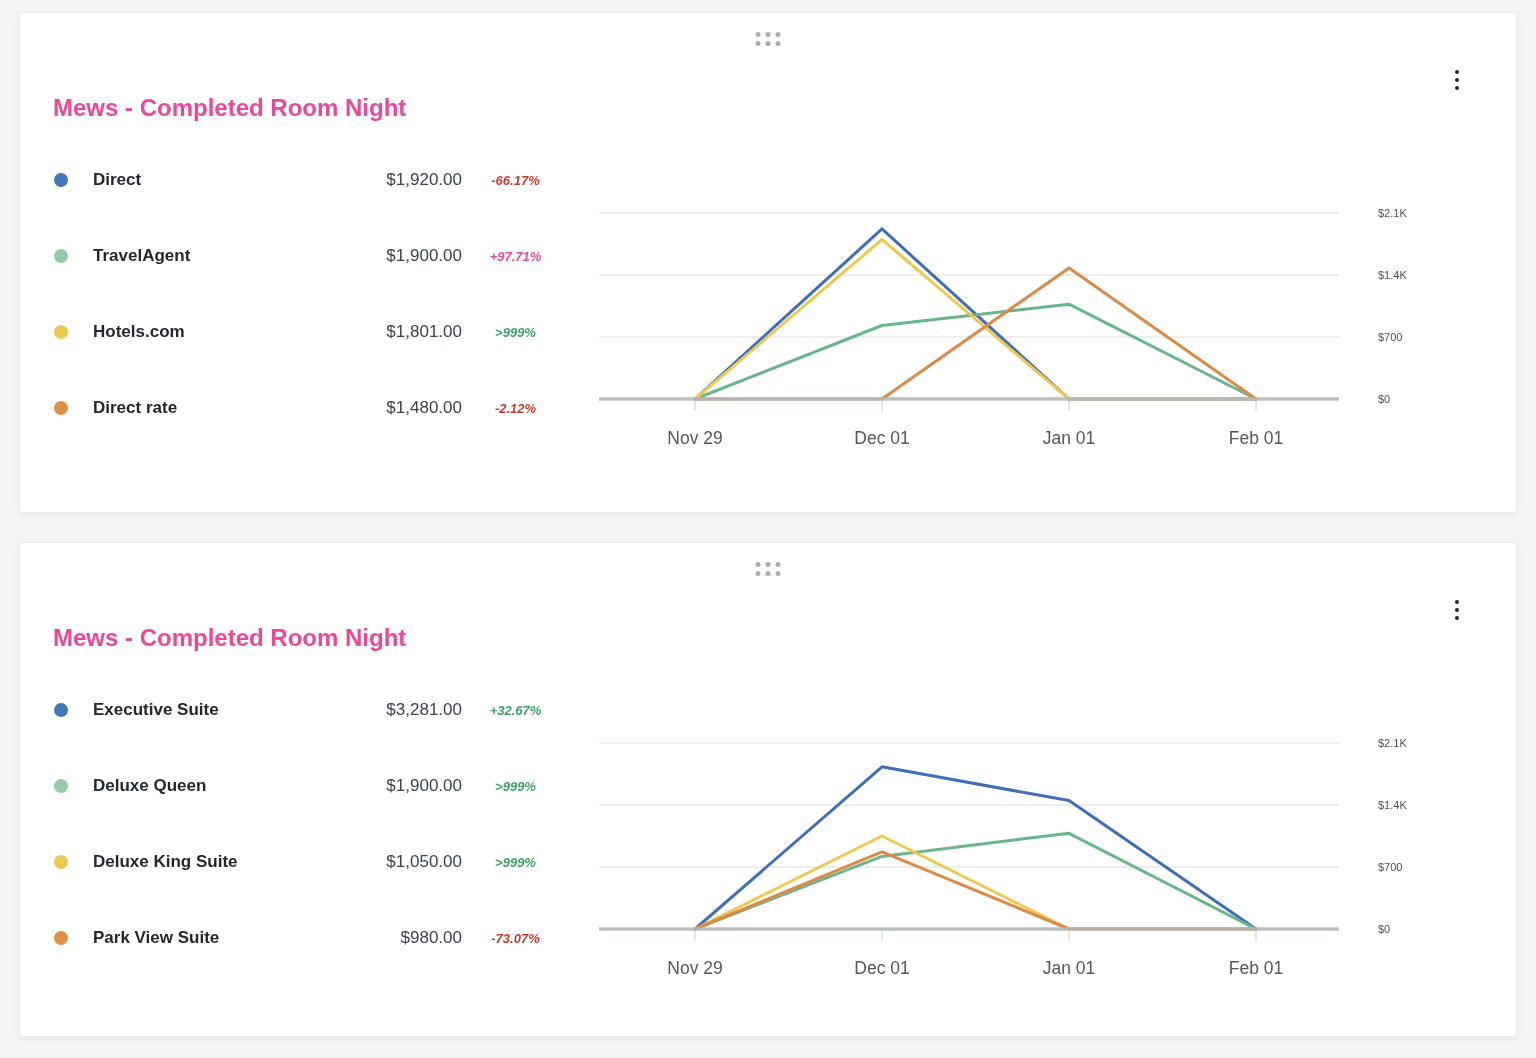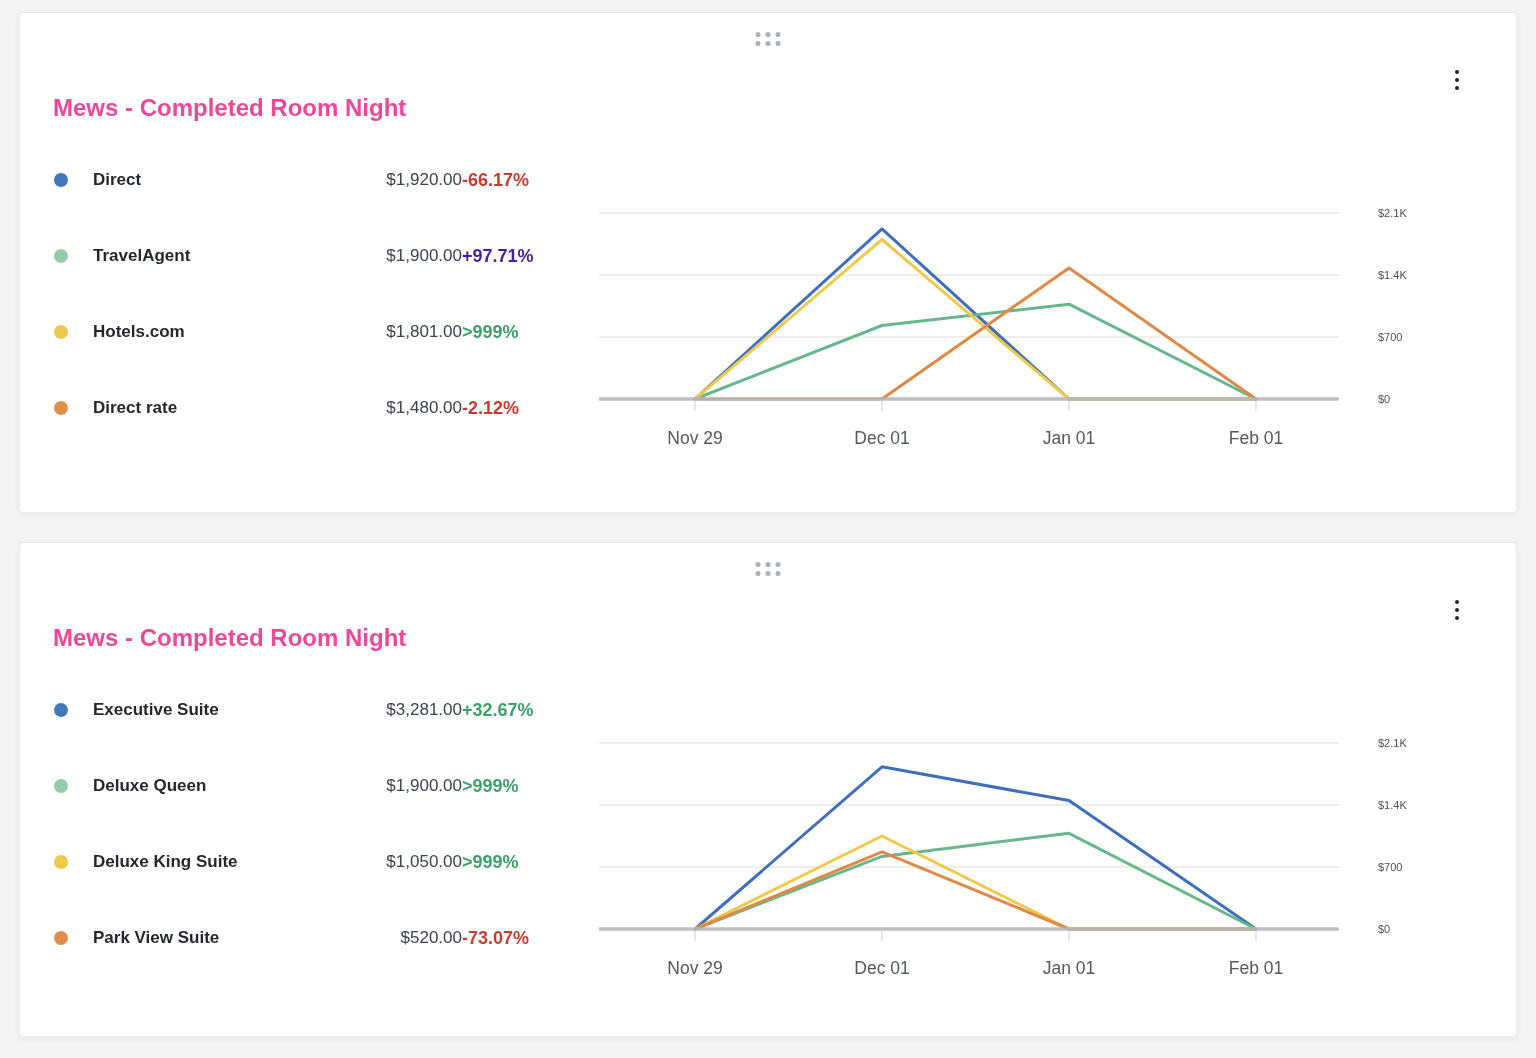--- a/index.html
+++ b/index.html
@@ -38,21 +38,21 @@
   .card-title {
     position:absolute; left:33px; top:61px;
     font-size:24px; line-height:28px; font-weight:700; color:#ec4899;
   }
 
   .legend { position:absolute; left:34px; top:155px; width:515px; }
   .lrow { display:flex; align-items:center; height:24px; margin-bottom:52px; }
   .dot { width:14px; height:14px; border-radius:50%; margin-right:25px; flex:0 0 auto; }
   .llabel { font-size:17px; font-weight:700; color:#24282e; }
   .lvalue { margin-left:auto; font-size:17px; color:#3c4250; text-align:right; }
-  .lchange { width:107px; text-align:left; font-size:18px; font-weight:700; }
+  .lchange { width:107px; text-align:center; font-size:13px; font-weight:700;font-style:italic; }
 
   .chart { position:absolute; left:579px; top:148px; }
   .chart text { font-family:"Liberation Sans", sans-serif; }
 
   .ylabels { position:absolute; left:1358px; top:148px; width:130px; height:290px; }
   .ylabels span {
     position:absolute; left:0; font-size:11px; line-height:22px; color:#4a4f57;
   }
 </style>
 </head>
@@ -79,21 +79,21 @@
         <div class="lrow">
           <span class="dot" style="background: rgb(69, 119, 184);"></span>
           <span class="llabel">Direct</span>
           <span class="lvalue">$1,920.00</span>
           <span class="lchange" style="color: rgb(197, 61, 47);">-66.17%</span>
         </div>
         <div class="lrow">
           <span class="dot" style="background: rgb(147, 204, 171);"></span>
           <span class="llabel">TravelAgent</span>
           <span class="lvalue">$1,900.00</span>
-          <span class="lchange" style="color: #4c1d95;">+97.71%</span>
+          <span class="lchange" style="color: #ec4899;">+97.71%</span>
         </div>
         <div class="lrow">
           <span class="dot" style="background: rgb(237, 201, 80);"></span>
           <span class="llabel">Hotels.com</span>
           <span class="lvalue">$1,801.00</span>
           <span class="lchange" style="color: rgb(63, 161, 105);">&gt;999%</span>
         </div>
         <div class="lrow">
           <span class="dot" style="background: rgb(223, 144, 77);"></span>
           <span class="llabel">Direct rate</span>
@@ -157,21 +157,21 @@
         </div>
         <div class="lrow">
           <span class="dot" style="background: rgb(237, 201, 80);"></span>
           <span class="llabel">Deluxe King Suite</span>
           <span class="lvalue">$1,050.00</span>
           <span class="lchange" style="color: rgb(63, 161, 105);">&gt;999%</span>
         </div>
         <div class="lrow">
           <span class="dot" style="background: rgb(223, 144, 77);"></span>
           <span class="llabel">Park View Suite</span>
-          <span class="lvalue">$520.00</span>
+          <span class="lvalue">$980.00</span>
           <span class="lchange" style="color: rgb(197, 61, 47);">-73.07%</span>
         </div>
       </div>
     <svg class="chart" width="740" height="290" viewBox="0 0 740 290">
         <line x1="0" y1="52" x2="740" y2="52" stroke="#dcdee1" stroke-width="1.2"></line>
         <line x1="0" y1="114" x2="740" y2="114" stroke="#dcdee1" stroke-width="1.2"></line>
         <line x1="0" y1="176" x2="740" y2="176" stroke="#dcdee1" stroke-width="1.2"></line>
         <polyline points="96,238.0 283,75.8 470,109.6 657,238.0" fill="none" stroke="#3f6fba" stroke-width="3" stroke-linejoin="round" stroke-linecap="round"></polyline>
         <polyline points="96,238.0 283,165.4 470,142.3 657,238.0" fill="none" stroke="#68b78c" stroke-width="3" stroke-linejoin="round" stroke-linecap="round"></polyline>
         <polyline points="96,238.0 283,145.0 470,238.0 657,238.0" fill="none" stroke="#eec94e" stroke-width="3" stroke-linejoin="round" stroke-linecap="round"></polyline>

